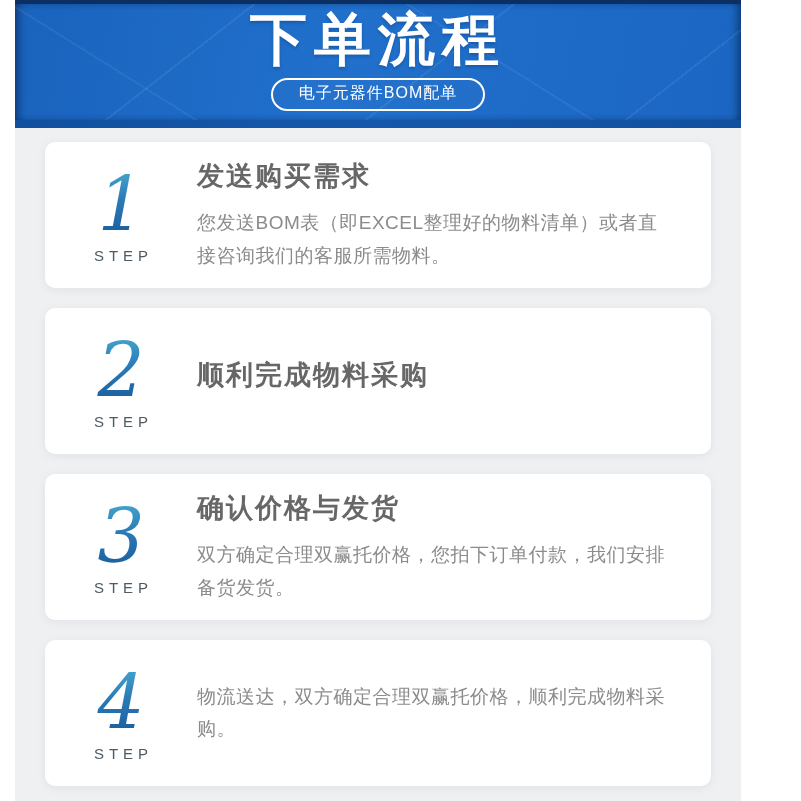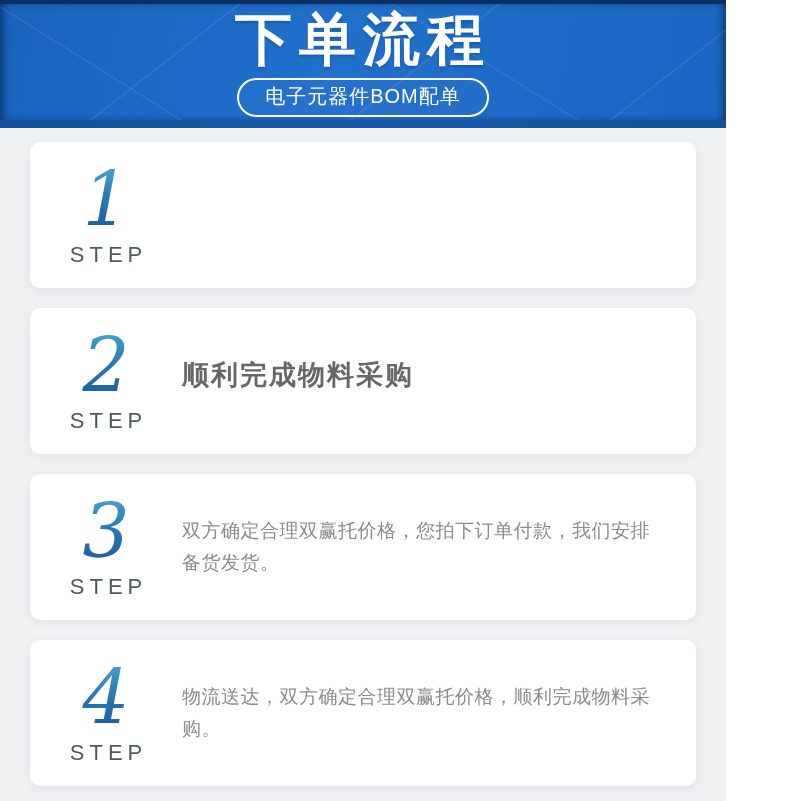--- a/index.html
+++ b/index.html
@@ -6,20 +6,21 @@
   html, body { width: 801px; }
   body { font-family: "Liberation Sans", sans-serif; }
 
   .screen {
     width: 726px;
     height: 801px;
     background: #eff0f2;
     overflow: hidden;
     display: flex;
     flex-direction: column;
+    margin-left: 15px;
   }
 
   
   .header {
     position: relative;
     height: 120px;
     background: linear-gradient(100deg, #1a63bd 0%, #2070cc 45%, #1b66c2 100%);
     border-top: 4px solid #0c2f63;
     box-shadow: inset 7px 0 8px -4px rgba(8,30,70,.65),
                 inset -7px 0 8px -4px rgba(8,30,70,.65);
@@ -48,21 +49,21 @@
     line-height: 1.1;
     text-shadow: 0 2px 3px rgba(0,30,70,.25);
   }
   .header-badge {
     position: relative;
     margin-top: 7px;
     color: #ffffff;
     border: 2px solid #ffffff;
     border-radius: 20px;
     padding: 3px 26px 5px 26px;
-    font-size: 20px;
+    font-size: 16px;
     letter-spacing: 1px;
     background: rgba(255,255,255,0.02);
   }
   .header-strip {
     height: 8px;
     background: linear-gradient(90deg, #11509f, #1558ab 50%, #11509f);
     flex: 0 0 auto;
   }
 
   
@@ -99,21 +100,21 @@
   @supports (-webkit-background-clip: text) {
     .step-number {
       background: linear-gradient(180deg, #47a9d0 0%, #2a7ab6 45%, #1a5a99 100%);
       -webkit-background-clip: text;
       background-clip: text;
       color: transparent;
     }
   }
   .step-label {
     margin-top: 6px;
-    font-size: 22px;
+    font-size: 15px;
     letter-spacing: 5px;
     color: #4d5a63;
     text-indent: 5px; 
   }
   .step-body {
     flex: 1 1 auto;
     padding-right: 42px;
   }
   .step-title {
     font-size: 27px;
@@ -140,38 +141,43 @@
   </div>
   <div class="header-strip"></div>
 
   <div class="steps">
 
     <div class="step-card">
       <div class="step-left">
         <div class="step-number">1</div>
         <div class="step-label">STEP</div>
       </div>
+      <div class="step-body">
+        <div class="step-title">发送购买需求</div>
+        <div class="step-desc">您发送BOM表（即EXCEL整理好的物料清单）或者直接咨询我们的客服所需物料。</div>
+      </div>
     </div>
 
     <div class="step-card">
       <div class="step-left">
         <div class="step-number">2</div>
         <div class="step-label">STEP</div>
       </div>
       <div class="step-body">
         <div class="step-title">顺利完成物料采购</div>
       </div>
     </div>
 
     <div class="step-card">
       <div class="step-left">
         <div class="step-number">3</div>
         <div class="step-label">STEP</div>
       </div>
       <div class="step-body">
+        <div class="step-title">确认价格与发货</div>
         <div class="step-desc">双方确定合理双赢托价格，您拍下订单付款，我们安排备货发货。</div>
       </div>
     </div>
 
     <div class="step-card">
       <div class="step-left">
         <div class="step-number">4</div>
         <div class="step-label">STEP</div>
       </div>
       <div class="step-body">

